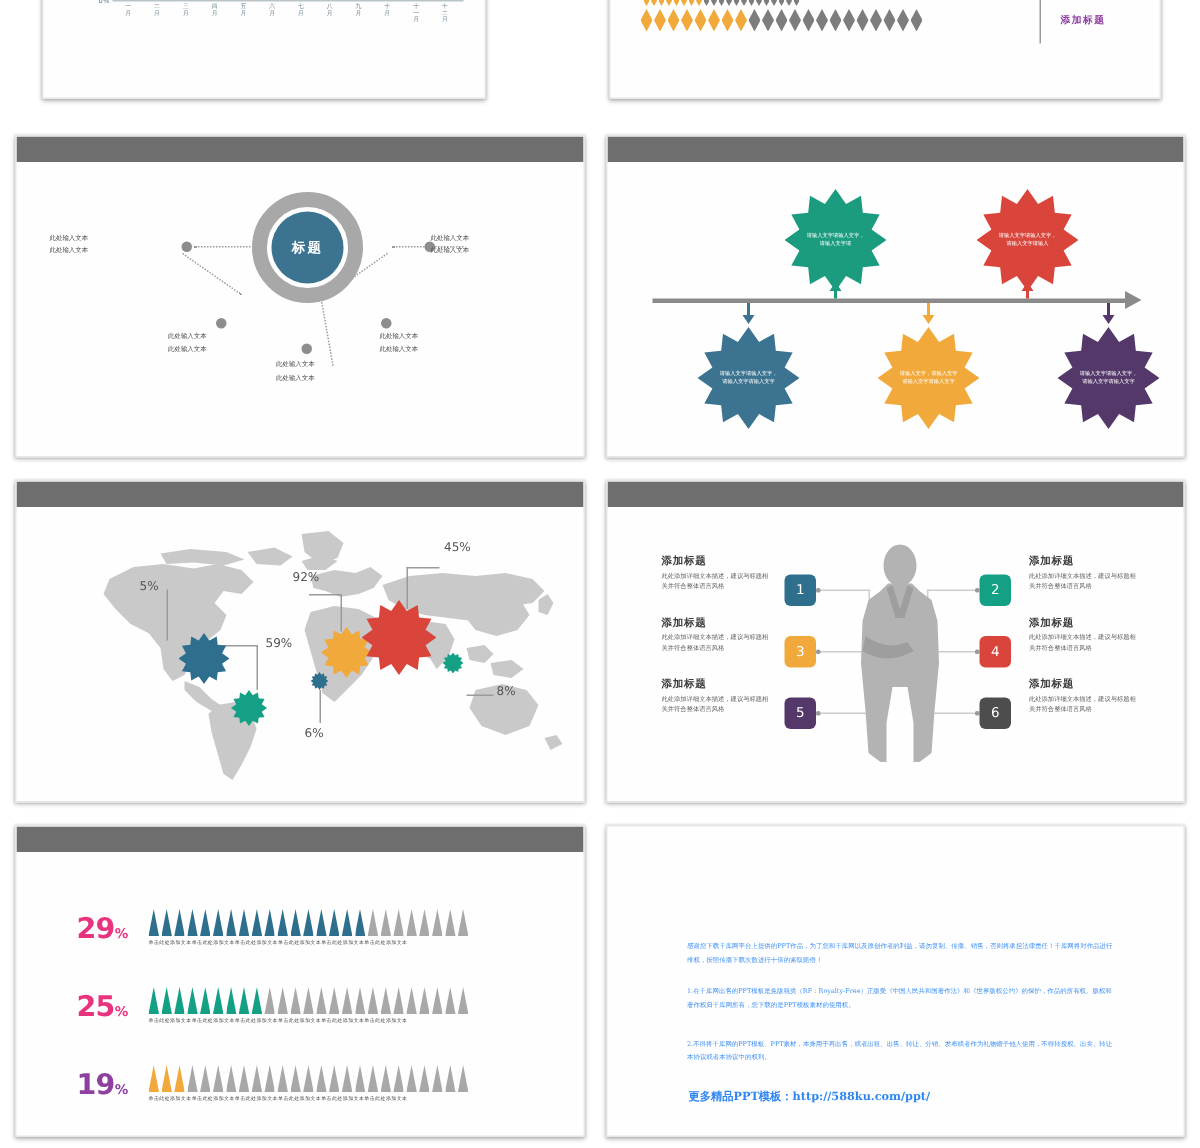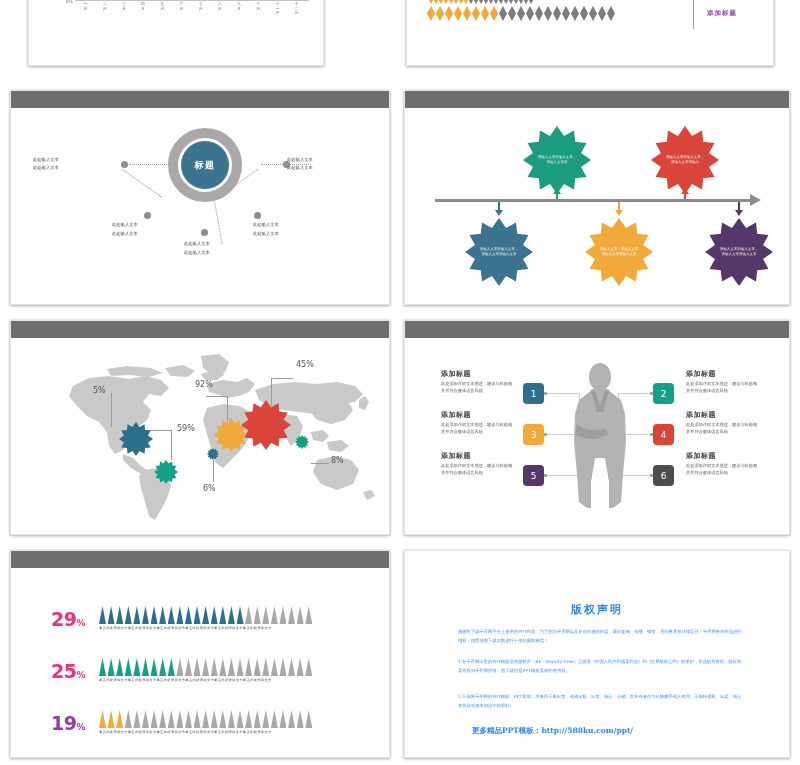--- a/index.html
+++ b/index.html
@@ -520,23 +520,22 @@
           <div class="tri" style="background: rgb(168, 168, 168);"></div>
           <div class="tri" style="background: rgb(168, 168, 168);"></div>
           <div class="tri" style="background: rgb(168, 168, 168);"></div>
         </div>
         <div class="tri-caption" style="left: 88px; top: 162px;">单击此处添加文本单击此处添加文本单击此处添加文本单击此处添加文本单击此处添加文本单击此处添加文本</div>
       </div>
   </div>
 
   <div class="slide" style="left:404px; top:550px; width:386px; height:208px;">
     <div class="slide-body">
-      <div class="cp-title" style="top:34px;">版权声明</div>
       <div class="cp-para" style="left:53px; top:59px; width:286px;">感谢您下载千库网平台上提供的PPT作品，为了您和千库网以及原创作者的利益，请勿复制、传播、销售，否则将承担法律责任！千库网将对作品进行维权，按照传播下载次数进行十倍的索取赔偿！</div>
       <div class="cp-para" style="left:53px; top:89px; width:286px;">1.在千库网出售的PPT模板是免版税类（RF：Royalty-Free）正版受《中国人民共和国著作法》和《世界版权公约》的保护，作品的所有权、版权和著作权归千库网所有，您下载的是PPT模板素材的使用权。</div>
       <div class="cp-para" style="left:53px; top:124px; width:286px;">2.不得将千库网的PPT模板、PPT素材，本身用于再出售，或者出租、出售、转让、分销、发布或者作为礼物赠予他人使用，不得转授权、出卖、转让本协议或者本协议中的权利。</div>
-      <div class="cp-url" style="left:67px; top:158px;">
+      <div class="cp-url" style="left:54px; top:158px;">
         <span>更多精品PPT模板：</span><span>http://588ku.com/ppt/</span>
       </div>
     </div>
   </div>
 
 </div>
 
 </body></html>

